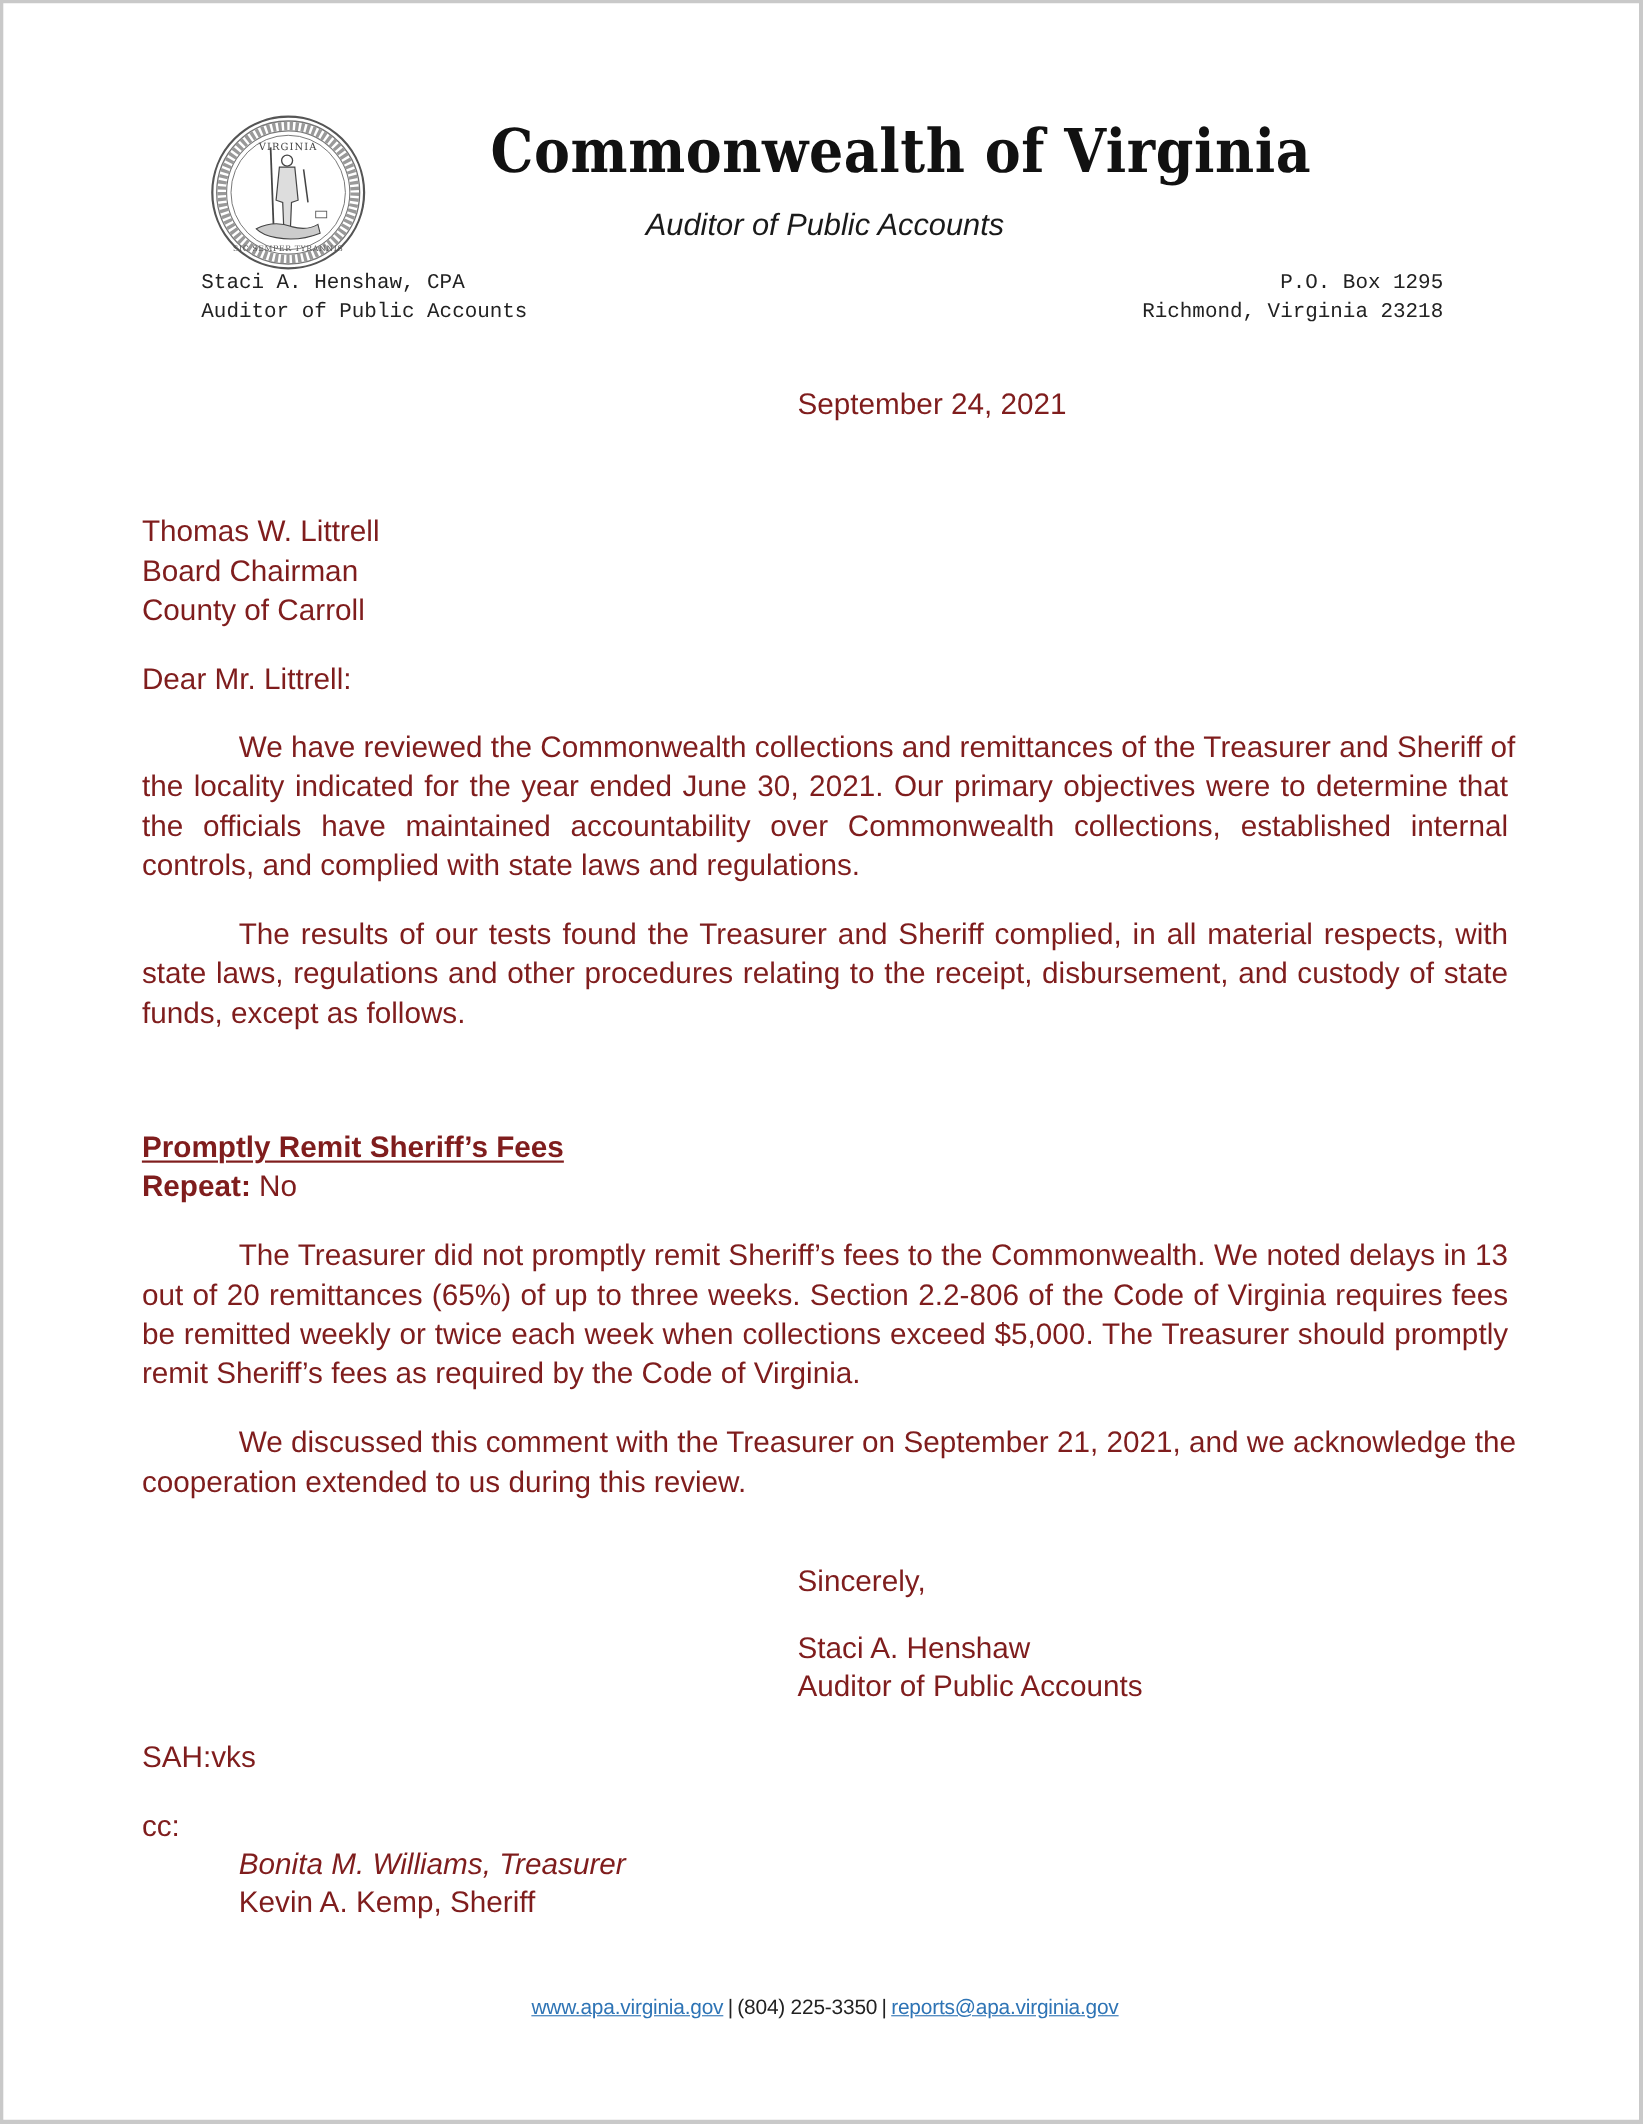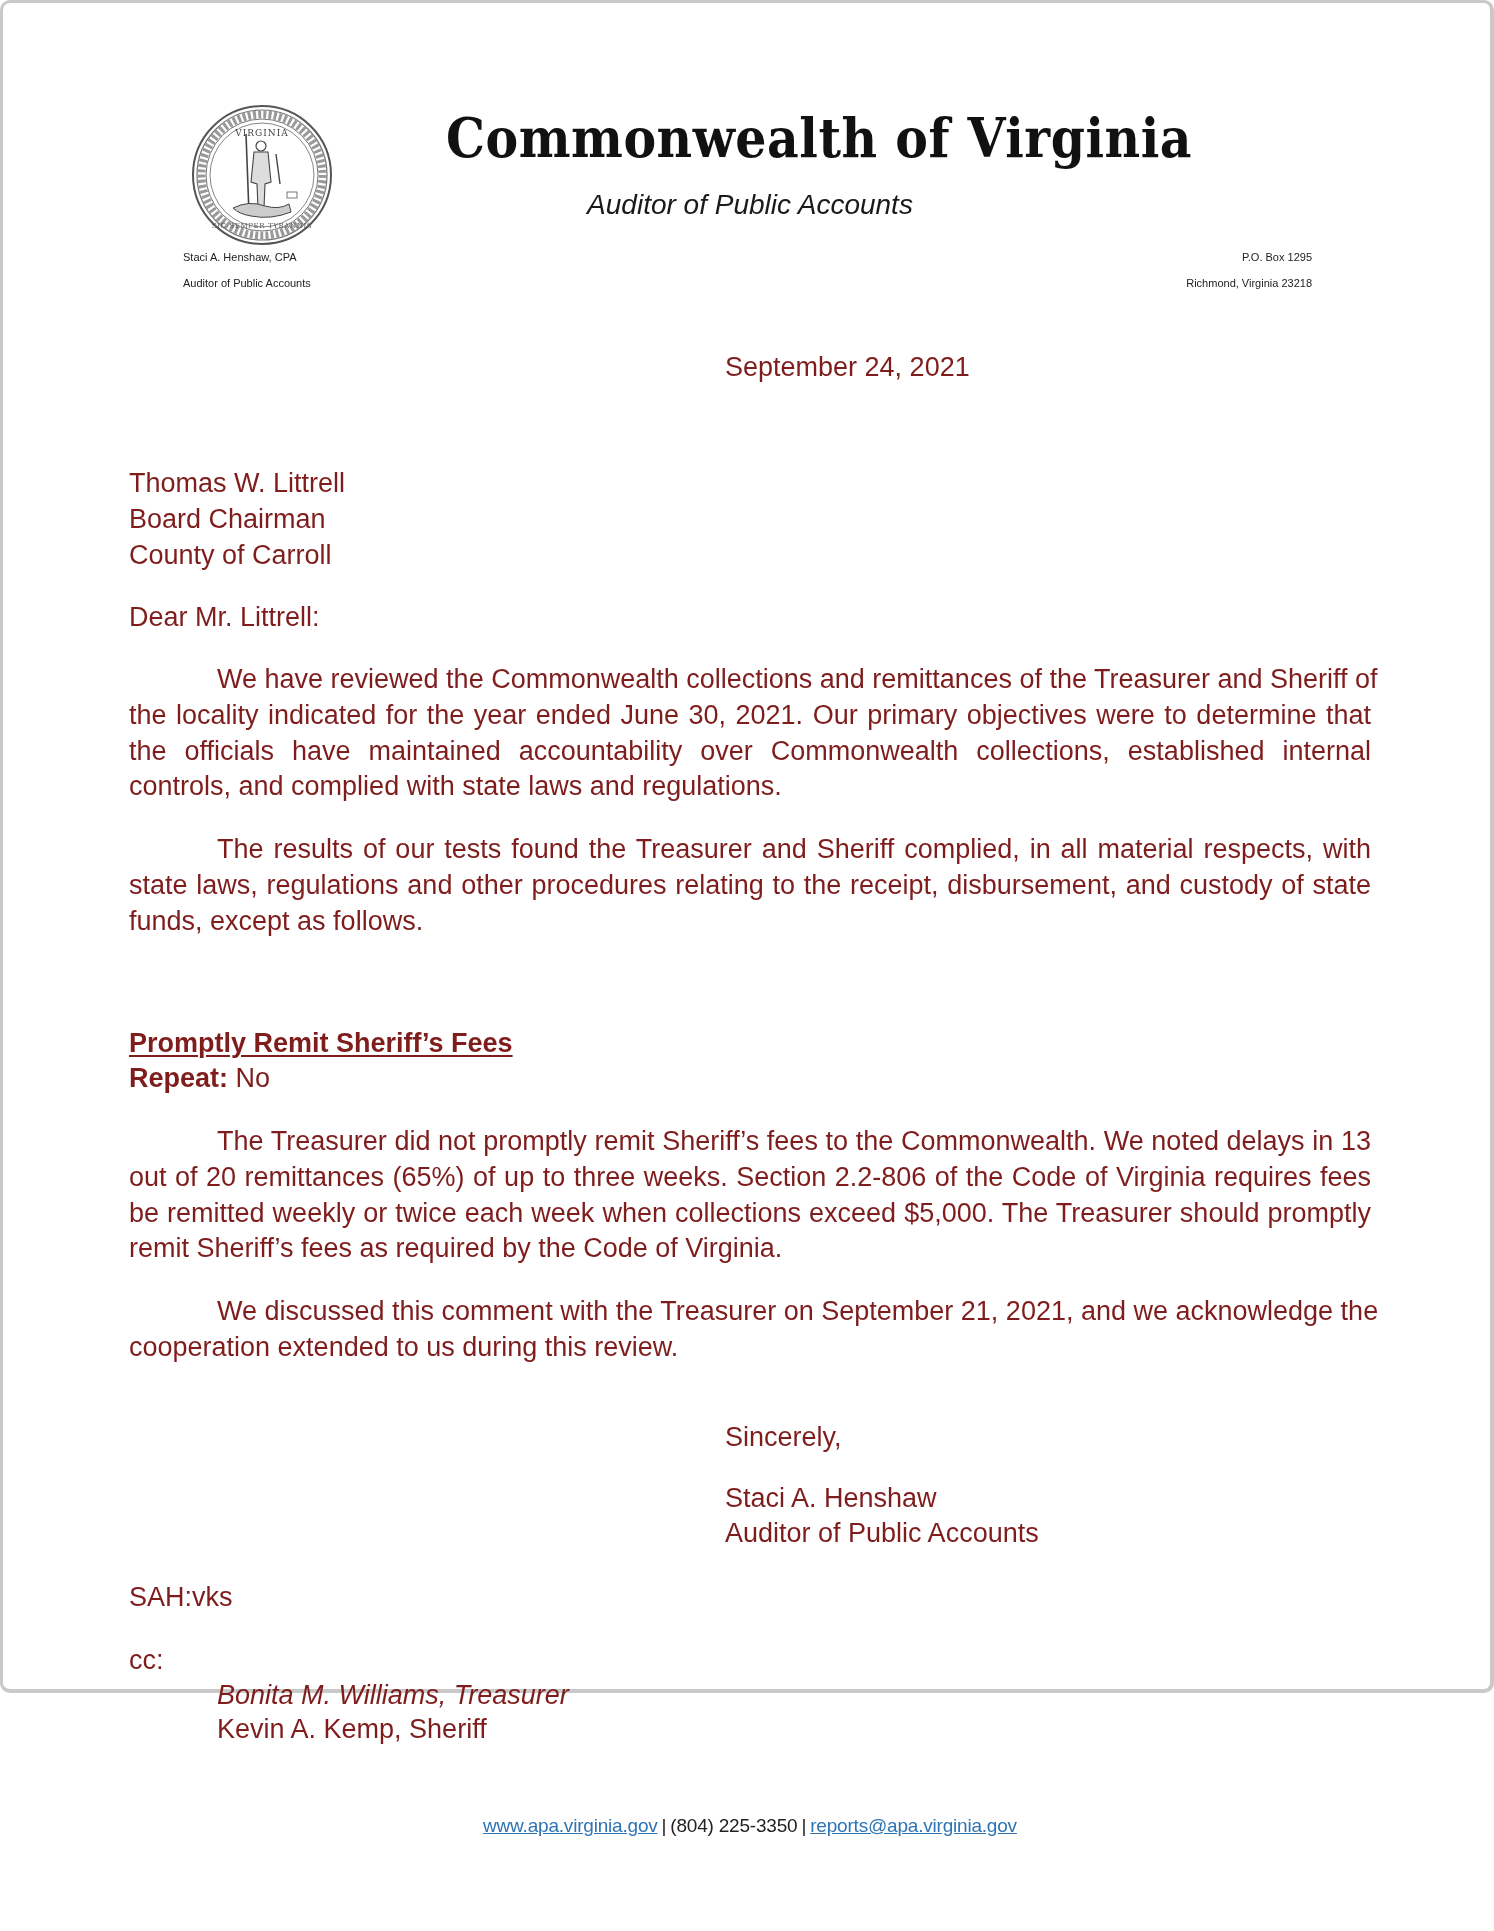--- a/index.html
+++ b/index.html
@@ -1,36 +1,36 @@
 <!DOCTYPE html>
 <html><head>
 <meta charset="utf-8">
 <style>
   html, body { margin: 0; padding: 0; background: #ffffff; }
   body { width: 1494px; height: 1931px; position: relative; overflow: hidden; }
   .page {
-    position: absolute; left: 0; top: 0; width: 1494px; height: 1693px;
+    position: absolute; left: 0; top: 0; width: 1494px; height: 1931px;
     box-sizing: border-box; background: #ffffff;
     border-top: 3px solid #c9c9c9; border-left: 3px solid #c9c9c9;
-    border-right: 4px solid #c9c9c9; border-bottom: 4px solid #c9c9c9; border-radius: 10px;
+    border-right: 4px solid #c9c9c9; border-bottom: 4px solid #c9c9c9;
   }
   .abs { position: absolute; white-space: nowrap; }
 
   
   .seal { position: absolute; left: 188px; top: 101px; width: 142px; height: 142px; }
   .title {
     font-family: "DejaVu Serif", serif; font-weight: bold; font-size: 49px;
     color: #111; left: 443px; top: 102px; width: 608px; text-align: center;
     letter-spacing: 0.5px; transform: scaleY(1.12); transform-origin: left top;
   }
   .subtitle {
     font-family: "Liberation Sans", sans-serif; font-style: italic; font-size: 28px;
     color: #1a1a1a; left: 443px; top: 186px; width: 608px; text-align: center;
   }
-  .hdr-small { font-family: Liberation Sans, sans-serif; font-size: 11px; color: #222; line-height: 26px; }
+  .hdr-small { font-family: Liberation Mono, monospace; font-size: 19px; color: #222; line-height: 26px; }
   .hdr-left { left: 180px; top: 241px; }
   .hdr-right { right: 178px; top: 241px; text-align: right; }
 
   
   .line { font-family: "Liberation Sans", sans-serif; font-size: 27px; color: #7f1d1d; line-height: 36px; height: 36px; }
   .just { position: absolute; left: 126px; width: 1242px; text-align: justify; text-align-last: justify; white-space: nowrap; }
   .just.indent { left: 214px; width: 1154px; }
   .just.last { text-align-last: left; }
   .plain { position: absolute; left: 126px; white-space: nowrap; }
   .bold { font-weight: bold; }

